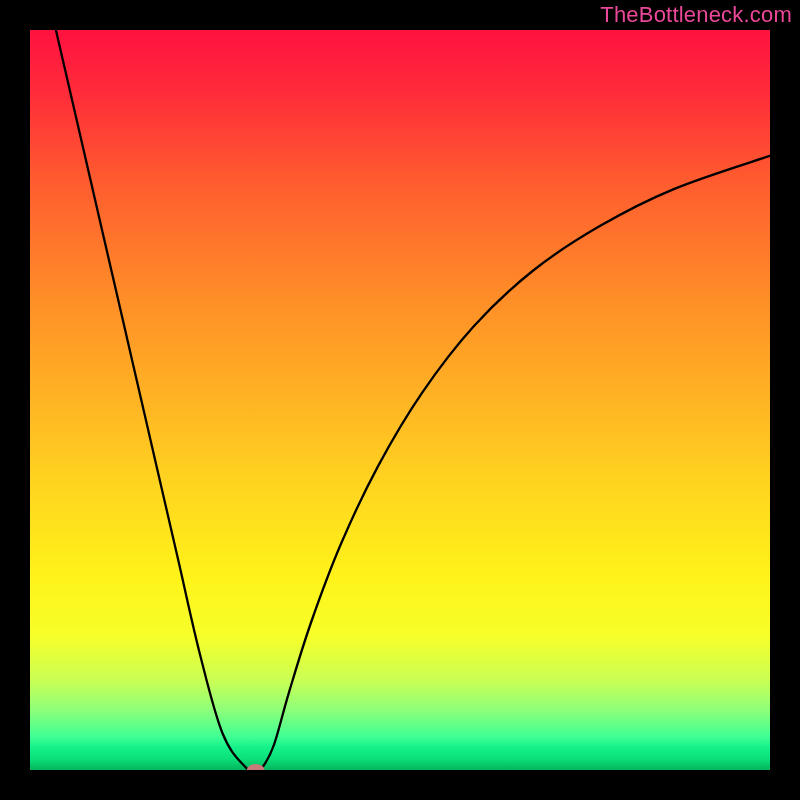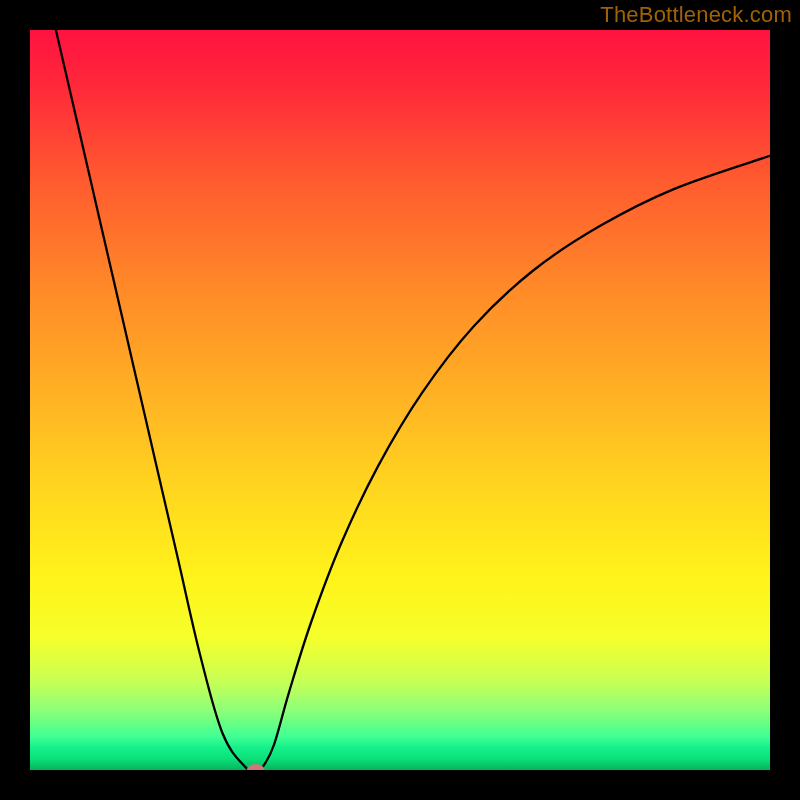--- a/index.html
+++ b/index.html
@@ -14,21 +14,21 @@
   .frame {
     position: relative;
     width: 800px;
     height: 800px;
     background: #000;
   }
   .watermark {
     position: absolute;
     top: 2px;
     right: 8px;
-    color: #a16207;
+    color: #ec4899;
     font-size: 22px;
     font-weight: 500;
     letter-spacing: 0.2px;
     user-select: none;
   }
   .plot-area {
     position: absolute;
     left: 30px;
     top: 30px;
     width: 740px;

